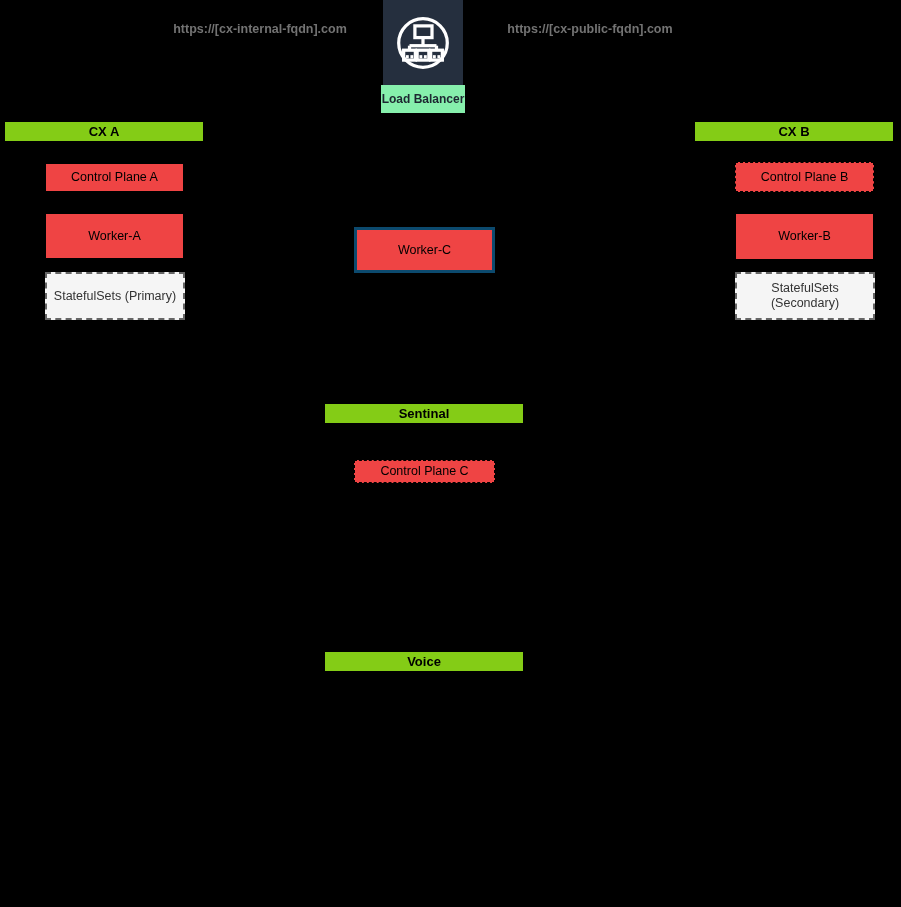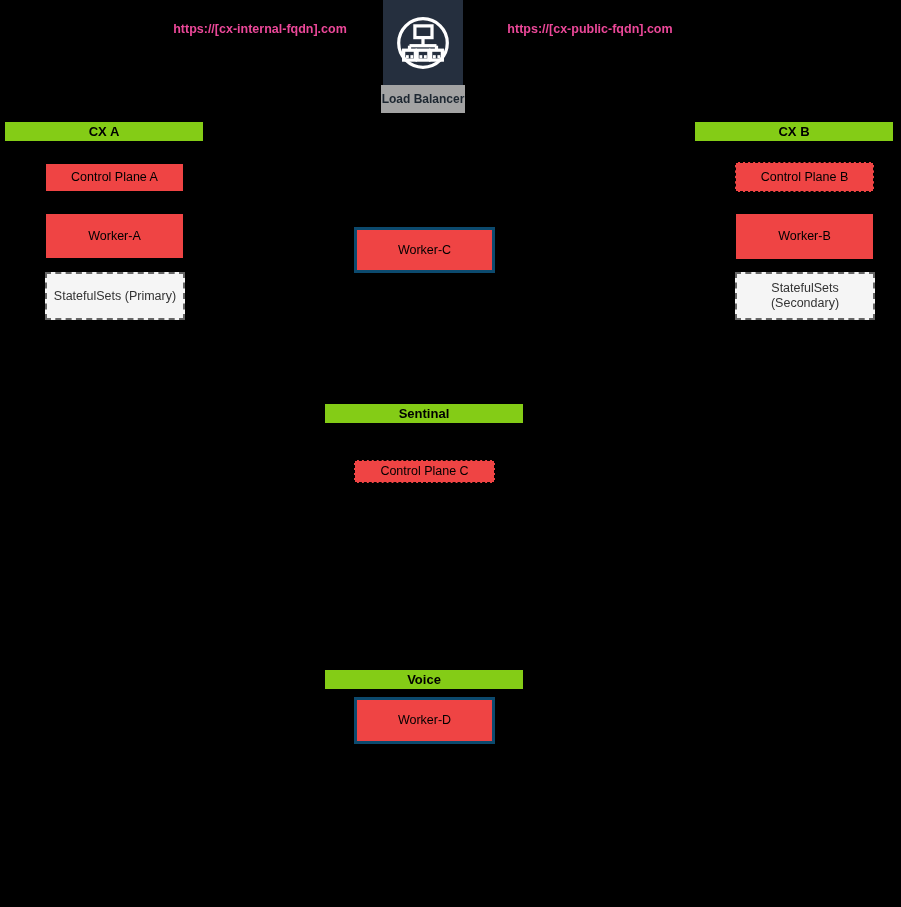--- a/index.html
+++ b/index.html
@@ -15,51 +15,51 @@
   .abs { position: absolute; box-sizing: border-box; }
 
   
   .lb-icon-box {
     left: 383px; top: 0; width: 80px; height: 85px;
     background: #252F3E;
     display: flex; align-items: center; justify-content: center;
   }
   .lb-label-box {
     left: 381px; top: 85px; width: 84px; height: 28px;
-    background: #a3a3a3;
+    background: #86efac;
     color: #1d2731;
     font-size: 12px; font-weight: bold;
     display: flex; align-items: center; justify-content: center;
     text-align: center;
   }
 
   
   .url-link {
     top: 21px; width: 200px; height: 16px;
-    color: #ec4899;
+    color: #737373;
     font-size: 12.5px; font-weight: bold;
     text-align: center;
     display: flex; align-items: center; justify-content: center;
     cursor: pointer;
   }
   .url-left  { left: 160px; }
   .url-right { left: 490px; }
 
   
   .hdr {
     height: 21px; background: #84cc16; color: #000000;
     font-size: 13px; font-weight: bold;
     display: flex; align-items: center; justify-content: center;
     border: 1px solid #000;
   }
   .hdr-cx-a      { left: 4px;   top: 121px; width: 200px; }
   .hdr-cx-b      { left: 694px; top: 121px; width: 200px; }
   .hdr-reporting { left: 324px; top: 172px; width: 200px; }
   .hdr-arbiter   { left: 324px; top: 403px; width: 200px; }
-  .hdr-voice     { left: 324px; top: 669px; width: 200px; }
+  .hdr-voice     { left: 324px; top: 651px; width: 200px; }
 
   
   .node {
     background: #ef4444; color: #000000;
     font-size: 12.5px;
     display: flex; align-items: center; justify-content: center;
     text-align: center;
     border: 1px solid #000000;
     line-height: 1.2;
     padding: 2px;
@@ -125,15 +125,14 @@
   <div class="abs node n-cp-a">Control Plane A</div>
   <div class="abs node n-worker-a">Worker-A</div>
   <div class="abs node gray-dashed n-ss-primary">StatefulSets (Primary)</div>
 
   <div class="abs node dashed n-cp-b">Control Plane B</div>
   <div class="abs node n-worker-b">Worker-B</div>
   <div class="abs node gray-dashed n-ss-secondary">StatefulSets (Secondary)</div>
 
   <div class="abs node border-gray n-worker-c">Worker-C</div>
   <div class="abs node dashed n-cp-c">Control Plane C</div>
-  <div class="abs node border-gray n-worker-d">Worker-D</div>
 
 </div>
 
 </body></html>

